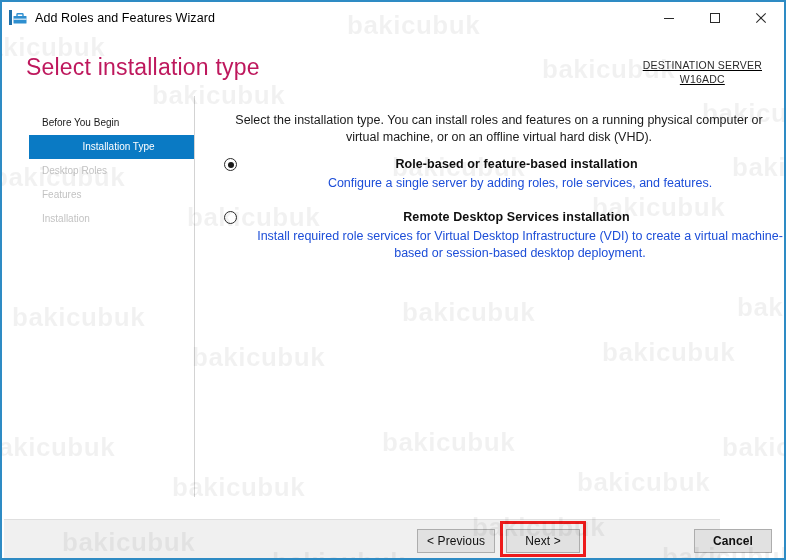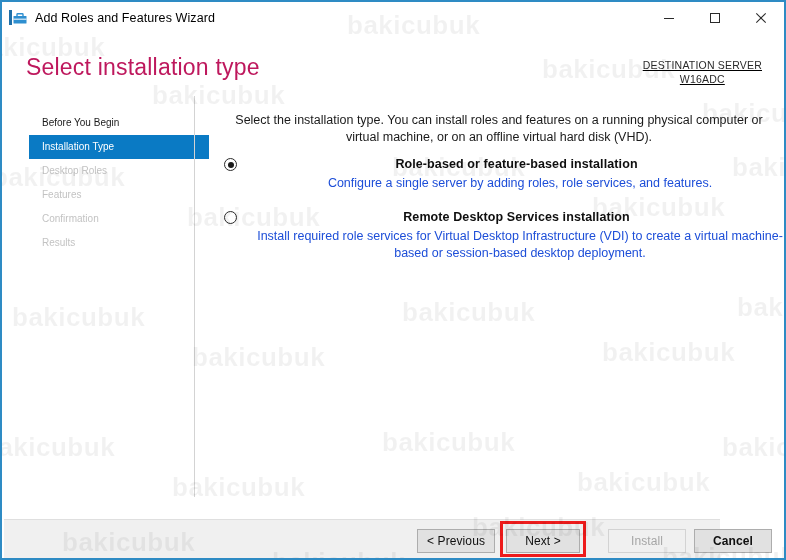--- a/index.html
+++ b/index.html
@@ -137,21 +137,22 @@
     color: #1a1a1a;
     white-space: nowrap;
     box-sizing: border-box;
   }
   .nav-item.disabled { color: #c3c3c3; }
   .nav-item.selected {
     background: #0a7ac4;
     color: #ffffff;
     margin-left: 25px;
     padding-left: 13px;
-    width: 180px;
+    width: 166px;
+    text-align: center;
   }
   #sidebar-divider {
     position: absolute;
     left: 190px;
     top: 6px;
     width: 1px;
     height: 401px;
     background: #d3d3d3;
   }
 
@@ -328,22 +329,21 @@
   </div>
 
   <div id="body-area">
 
     <div id="sidebar">
       <div id="sidebar-list">
         <div class="nav-item">Before You Begin</div>
         <div class="nav-item selected">Installation Type</div>
         <div class="nav-item disabled">Desktop Roles</div>
         <div class="nav-item disabled">Features</div>
-        <div class="nav-item disabled">Confirmation</div>
-        <div class="nav-item disabled">Results</div>
+        <div class="nav-item disabled">Installation</div>
       </div>
       <div id="sidebar-divider"></div>
     </div>
 
     <div id="main">
       <div id="intro">Select the installation type. You can install roles and features on a running physical computer or virtual machine, or on an offline virtual hard disk (VHD).</div>
 
       <div class="radio-group">
 
         <div class="radio-row">
@@ -358,21 +358,20 @@
           <div class="radio-desc">Install required role services for Virtual Desktop Infrastructure (VDI) to create a virtual machine-based or session-based desktop deployment.</div>
         </div>
 
       </div>
     </div>
   </div>
 
   <div id="footer">
     <div class="btn" id="btn-previous">&lt; Previous</div>
     <div class="btn" id="btn-next">Next &gt;</div>
-    <div class="btn disabled" id="btn-install">Install</div>
     <div class="btn" id="btn-cancel">Cancel</div>
     <div id="next-highlight"></div>
   </div>
 
   <div id="watermarks">
       <div class="wm" style="left: -30px; top: 30px;">bakicubuk</div>
       <div class="wm" style="left: 150px; top: 78px;">bakicubuk</div>
       <div class="wm" style="left: 345px; top: 8px;">bakicubuk</div>
       <div class="wm" style="left: 540px; top: 52px;">bakicubuk</div>
       <div class="wm" style="left: 700px; top: 96px;">bakicubuk</div>

